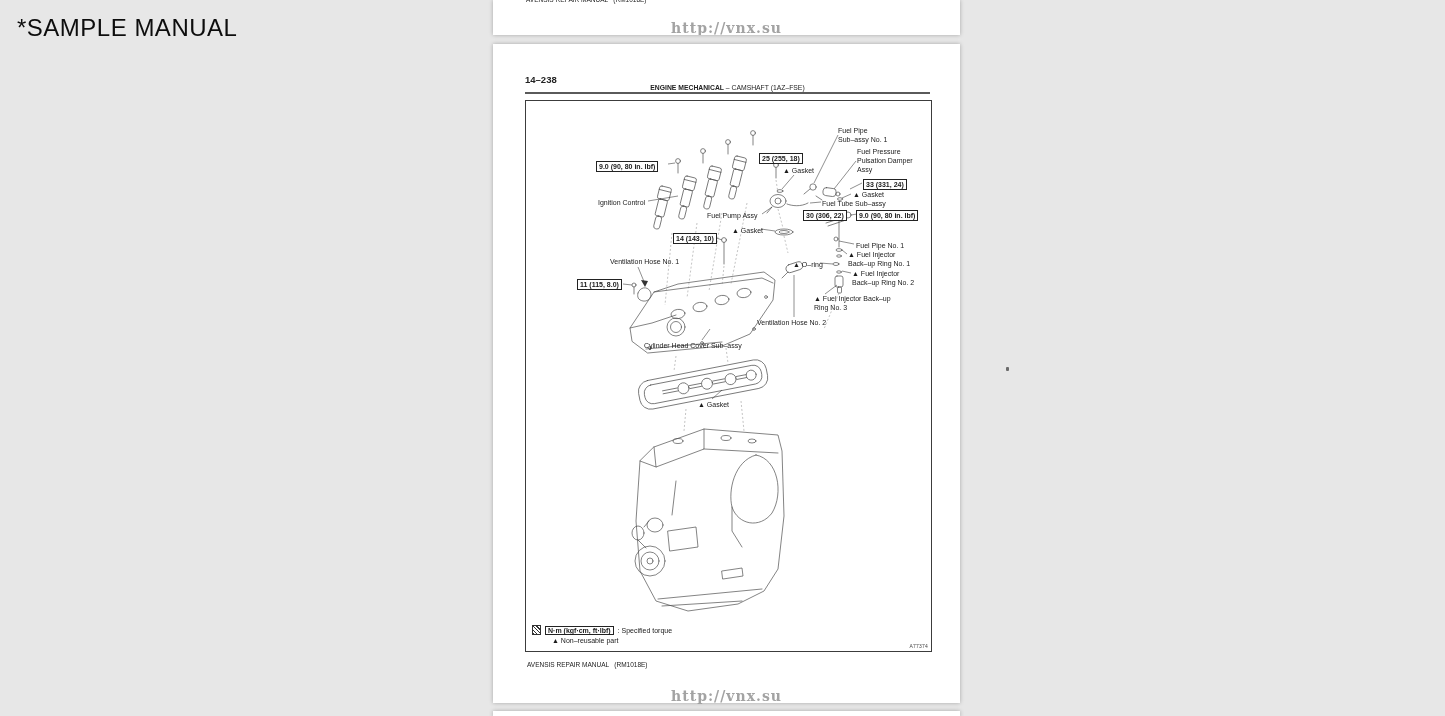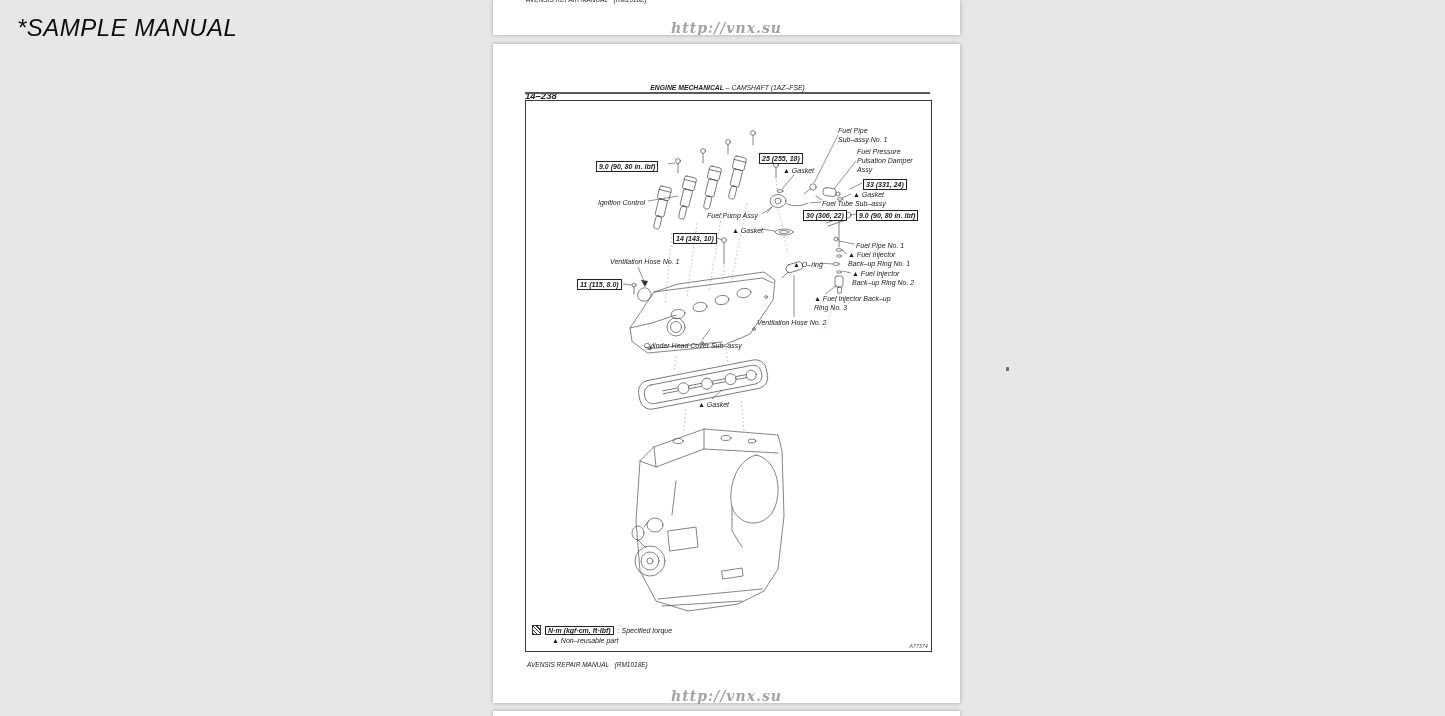--- a/index.html
+++ b/index.html
@@ -1,29 +1,29 @@
 <!DOCTYPE html>
 <html><head>
 <meta charset="utf-8">
 <style>
   html,body{margin:0;padding:0;background:#e7e7e7;}
   .stage{position:relative;width:1445px;height:716px;background:#e7e7e7;overflow:hidden;
-         font-family:"Liberation Sans",sans-serif;color:#111;font-style:italic;}
+         font-family:"Liberation Sans",sans-serif;color:#111;}
   .sample{position:absolute;left:17px;top:14px;font-size:24px;letter-spacing:.5px;color:#0d0d0d;}
   .page{position:absolute;left:493px;width:467px;background:#fff;box-shadow:0 0 4px rgba(0,0,0,.28);}
   .page.prev{top:0;height:35px;overflow:hidden;}
   .page.main{top:44px;height:659px;}
   .page.next{top:711px;height:6px;}
   .cutline{position:absolute;left:33px;top:-4px;font-size:6.5px;color:#222;white-space:pre;}
   .watermark{position:absolute;left:0;right:0;text-align:center;
              font-family:"DejaVu Serif",serif;font-weight:bold;font-size:14px;
              color:#a3a3a3;letter-spacing:1px;}
   .prev .watermark{top:20px;}
   .main .watermark{top:644px;}
-  .pageno{position:absolute;left:32px;top:46px;font-size:9.5px;font-weight:bold;color:#222;text-align:right;}
+  .pageno{position:absolute;left:32px;top:30px;font-size:9.5px;font-weight:bold;color:#222;text-align:right;}
   .header{position:absolute;left:32px;top:40px;width:405px;text-align:center;font-size:6.8px;color:#222;}
   .header .inner{display:inline-block;border-bottom:1px solid #666;padding:0 6px 1px 6px;}
   .header .bold{font-weight:bold;}
   .rule{position:absolute;left:32px;top:48px;width:405px;height:2px;background:#5a5a5a;}
   .frame{position:absolute;left:32px;top:56px;width:405px;height:550px;border:1px solid #3c3c3c;}
   .art{position:absolute;left:0;top:0;width:405px;height:550px;}
   .lbl{position:absolute;font-size:7px;line-height:1.3;color:#1a1a1a;white-space:pre;}
   .tbox{border:1px solid #222;background:#fff;padding:0 2px;font-weight:bold;}
   .legend{position:absolute;left:6px;top:524px;font-size:7px;color:#1a1a1a;}
   .legend-row{display:flex;align-items:center;gap:4px;}

